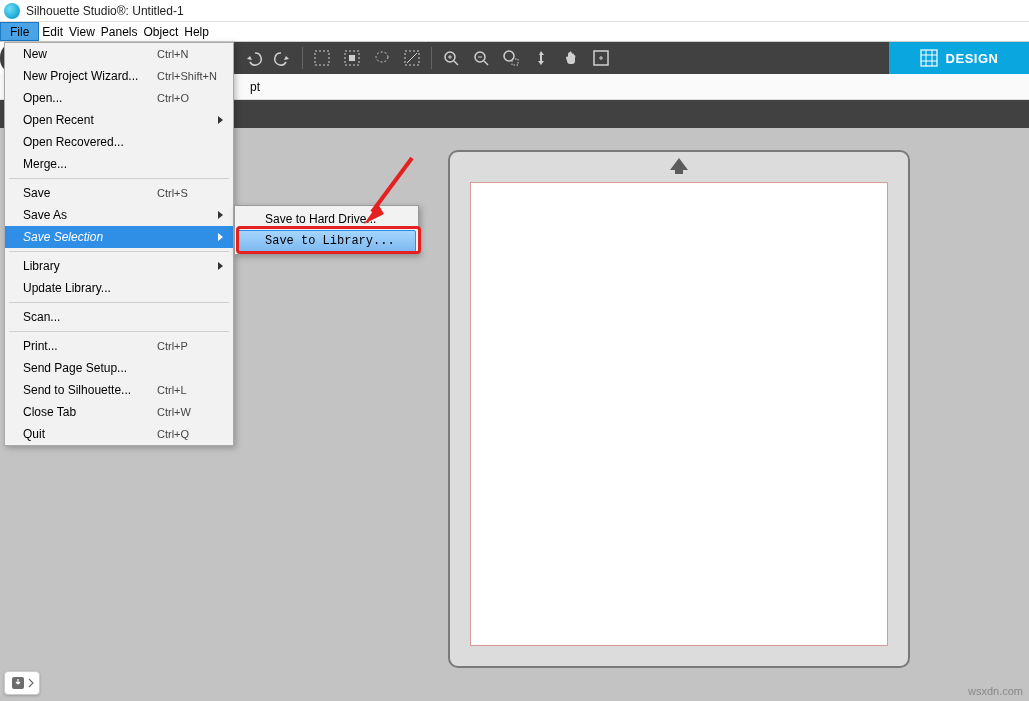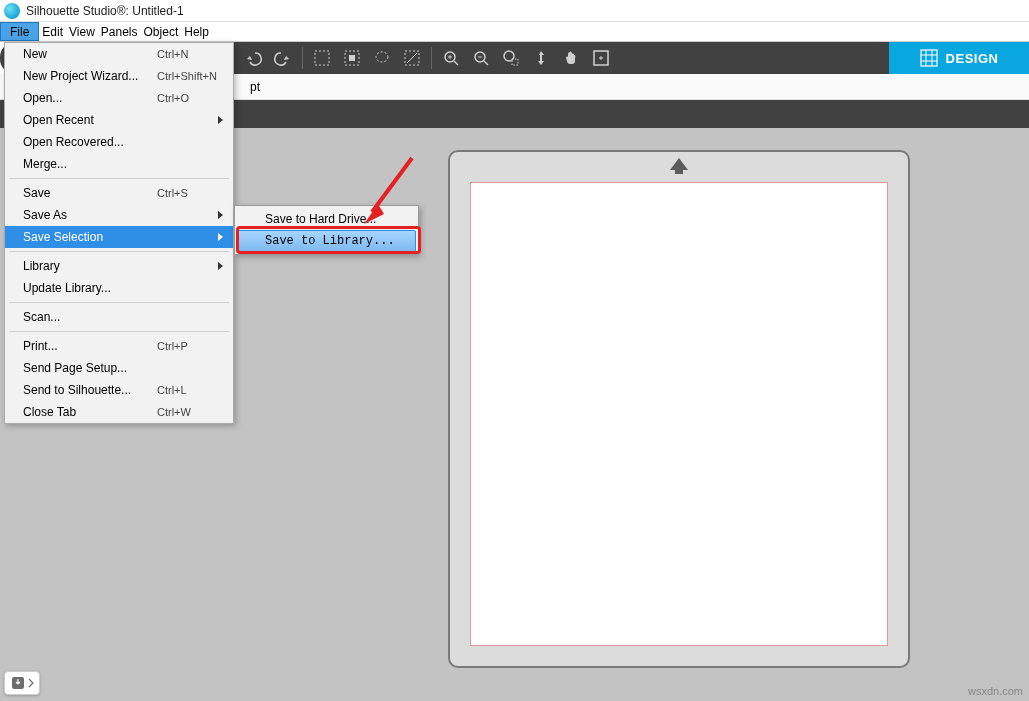--- a/index.html
+++ b/index.html
@@ -16,21 +16,21 @@
 .design-tab { position: absolute; right: 0; top: 0; height: 32px; width: 140px; background: #0aa6e0; color: #fff; display: flex; align-items: center; justify-content: center; font-size: 13px; font-weight: 600; letter-spacing: 0.5px; }
 .design-tab svg { margin-right: 8px; }
 .optbar { height: 26px; background: #fafafa; border-bottom: 1px solid #ddd; display: flex; align-items: center; padding-left: 250px; font-size: 12px; color: #000000; }
 .darkstrip { height: 28px; background: #414141; }
 .workspace { position: absolute; left: 0; top: 128px; right: 0; bottom: 0; background: #c3c3c3; }
 .mat { position: absolute; left: 448px; top: 22px; width: 462px; height: 518px; background: #dcdcdc; border: 2px solid #7a7a7a; border-radius: 10px; }
 .feed-arrow { position: absolute; top: 4px; left: 50%; transform: translateX(-50%); }
 .page { position: absolute; left: 20px; top: 30px; right: 20px; bottom: 20px; background: #fff; border: 1px solid #d99a9a; }
 .dropdown { position: absolute; left: 4px; top: 42px; width: 230px; background: #f2f2f2; border: 1px solid #aaa; box-shadow: 2px 2px 6px rgba(0,0,0,0.25); z-index: 50; }
 .dd-row { display: flex; align-items: center; height: 22px; font-size: 12px; padding: 0 4px 0 18px; position: relative; cursor: default; }
-.dd-row.highlight { background: #2f8ee6; color: #fff; }
+.dd-row.highlight { background: #2f8ee6; color: #fff; font-style: italic; }
 .dd-label { flex: 1; white-space: nowrap; }
 .dd-short { color: #444; width: 72px; text-align: left; font-size: 11px; }
 .dd-arrow { width: 0; height: 0; border-top: 4px solid transparent; border-bottom: 4px solid transparent; border-left: 5px solid #333; margin-right: 6px; }
 .dd-row.highlight .dd-arrow { border-left-color: #fff; }
 .dd-sep { height: 1px; background: #d0d0d0; margin: 3px 4px; }
 .submenu { position: absolute; left: 234px; top: 205px; width: 185px; background: #f2f2f2; border: 1px solid #999; box-shadow: 2px 2px 6px rgba(0,0,0,0.25); z-index: 60; padding: 2px; }
 .sm-row { display: flex; align-items: center; height: 22px; font-size: 12px; padding: 0 4px 0 28px; cursor: default; white-space: nowrap; }
 .sm-row.highlight { background: linear-gradient(#a6d6ff, #7eb9ef); border: 1px solid #2f8ee6; padding: 0 3px 0 27px; border-radius: 2px; font-family: Liberation Mono, monospace; }
 .sub-outline { position: absolute; left: 236px; top: 226px; width: 185px; height: 28px; border: 3px solid #e52020; border-radius: 4px; z-index: 70; pointer-events: none; }
 .red-arrow { position: absolute; left: 360px; top: 152px; z-index: 71; pointer-events: none; }
@@ -215,20 +215,24 @@
       <span class="dd-label">Send Page Setup...</span>
     </div>
     <div class="dd-row">
       <span class="dd-label">Send to Silhouette...</span>
       <span class="dd-short">Ctrl+L</span>
     </div>
     <div class="dd-row">
       <span class="dd-label">Close Tab</span>
       <span class="dd-short">Ctrl+W</span>
     </div>
+    <div class="dd-row">
+      <span class="dd-label">Quit</span>
+      <span class="dd-short">Ctrl+Q</span>
+    </div>
   </div>
 
 <div class="submenu" id="save-sel-submenu">
     <div class="sm-row">Save to Hard Drive...</div>
     <div class="sm-row highlight">Save to Library...</div>
   </div>
 
 <div class="sub-outline"></div>
 <svg class="red-arrow" width="60" height="80">
   <line x1="52" y1="6" x2="12" y2="60" stroke="#e52020" stroke-width="4"></line>

